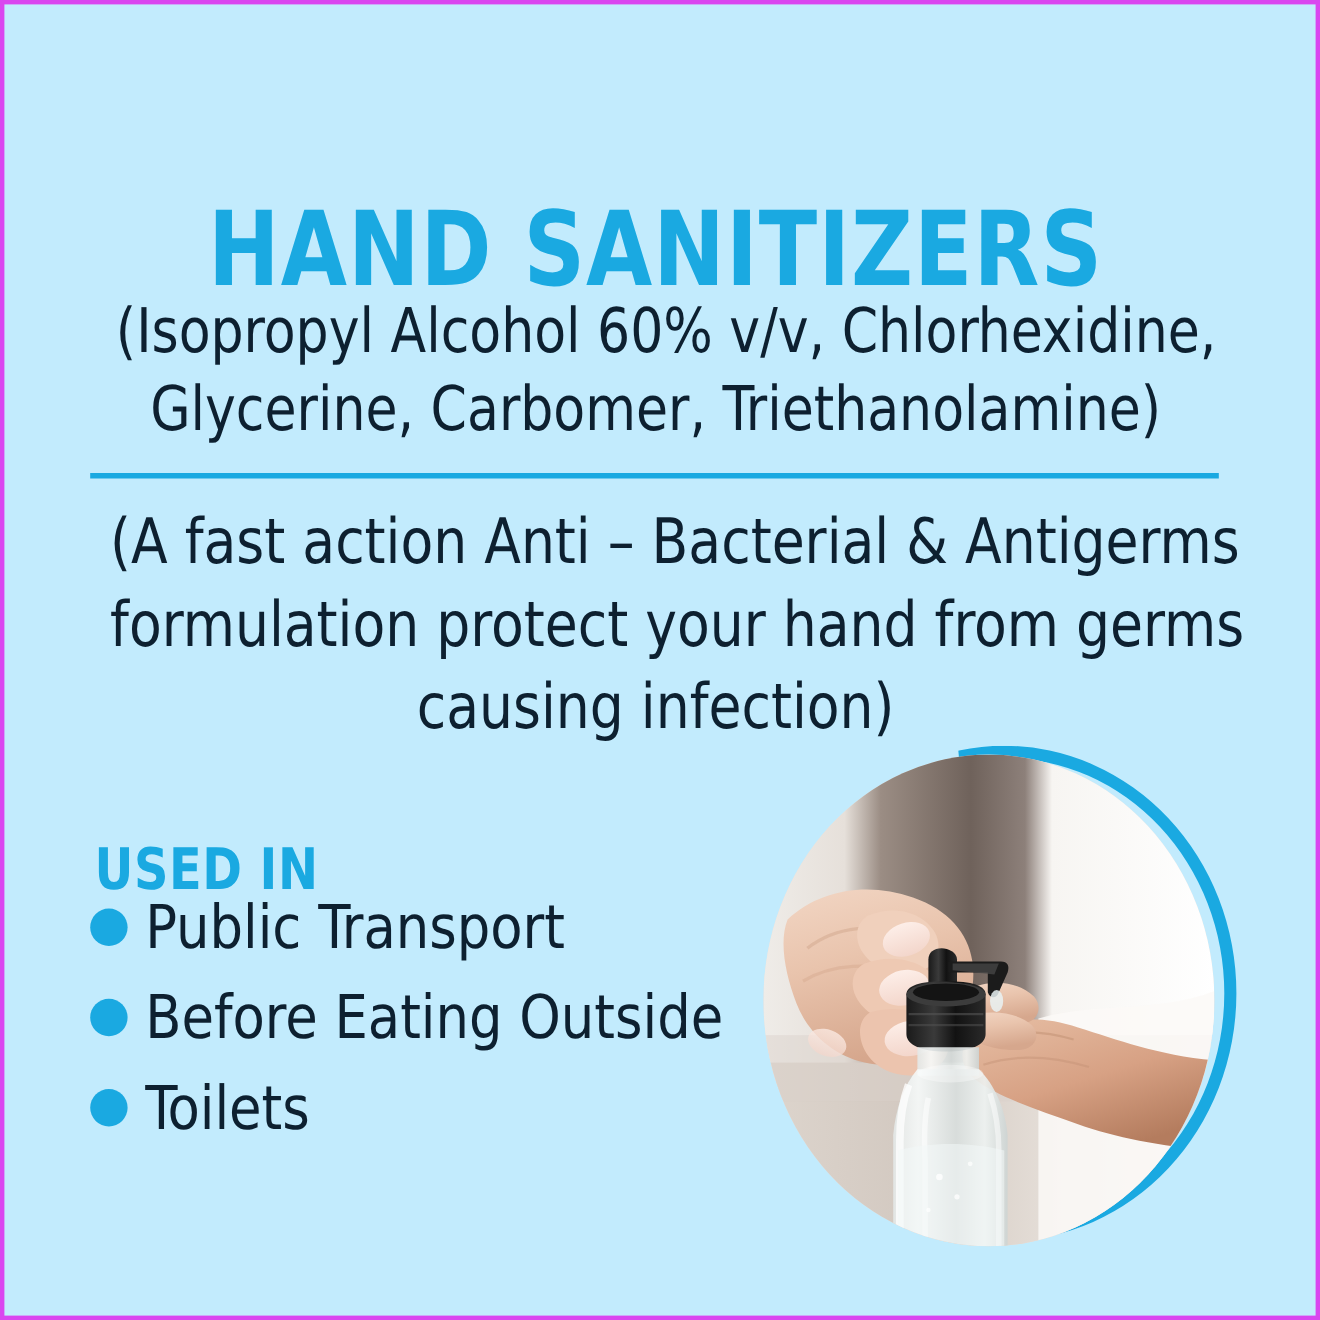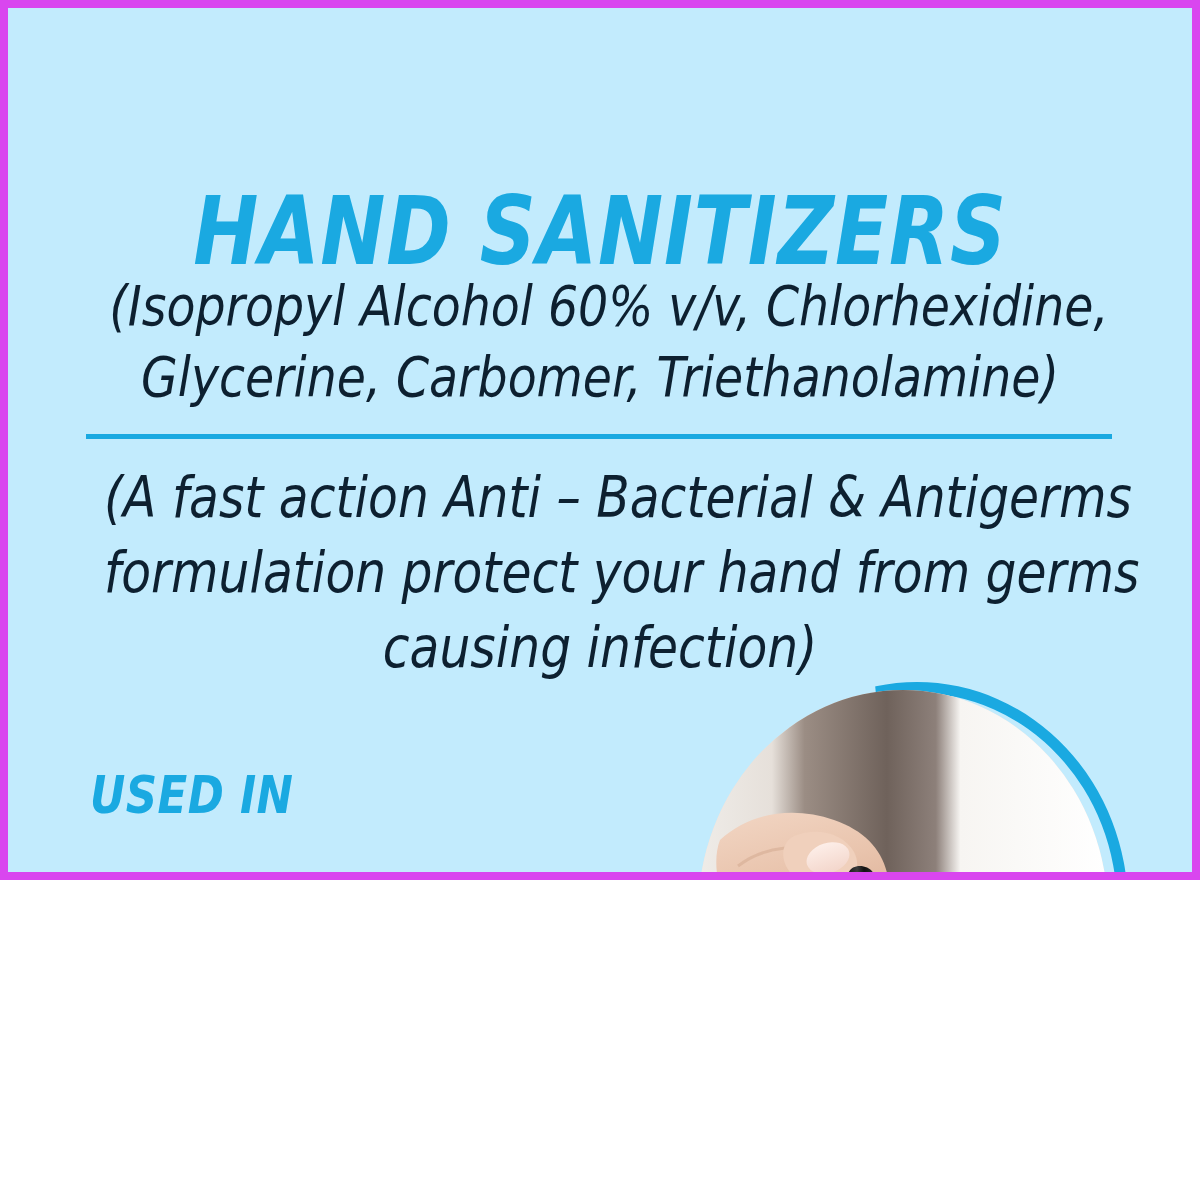--- a/index.html
+++ b/index.html
@@ -10,26 +10,25 @@
     width: 1200px;
     height: 1200px;
     background: #ffffff;
     font-family: "Liberation Sans", sans-serif;
     overflow: hidden;
   }
 
   .poster {
     position: relative;
     width: 1200px;
-    height: 880px;
+    height: 1200px;
     box-sizing: border-box;
     background: #c2ebfd;
-    border: 8px solid #d946ef;
+    border: 4px solid #d946ef;
     overflow: hidden;
-    font-style: italic;
   }
 
   
   .title {
     position: absolute;
     left: 0;
     top: 112px;
     width: 1184px;
     text-align: center;
     color: #1aa9e1;
@@ -182,20 +181,34 @@
   <div class="divider"></div>
 
   <div class="description">
     <span class="dline">(A fast action Anti – Bacterial &amp; Antigerms</span>
     <span class="dline">formulation protect your hand from germs</span>
     <span class="dline">causing infection)</span>
   </div>
 
   <h2 class="usedin-heading">USED IN</h2>
 
+  <ul class="usedin-list">
+    <li>
+      <span class="bullet"></span>
+      <span class="label">Public Transport</span>
+    </li>
+    <li>
+      <span class="bullet"></span>
+      <span class="label">Before Eating Outside</span>
+    </li>
+    <li>
+      <span class="bullet"></span>
+      <span class="label">Toilets</span>
+    </li>
+  </ul>
 
   <div class="photo-wrap">
     <div class="photo-ring"></div>
     <div class="photo-circle">
       <svg viewBox="0 0 410 447" preserveAspectRatio="xMidYMid slice">
         <defs>
           <linearGradient id="bgWall" x1="0" y1="0" x2="1" y2="0">
             <stop offset="0%" stop-color="#efece8"></stop>
             <stop offset="18%" stop-color="#e6e0da"></stop>
             <stop offset="26%" stop-color="#9b8d84"></stop>

